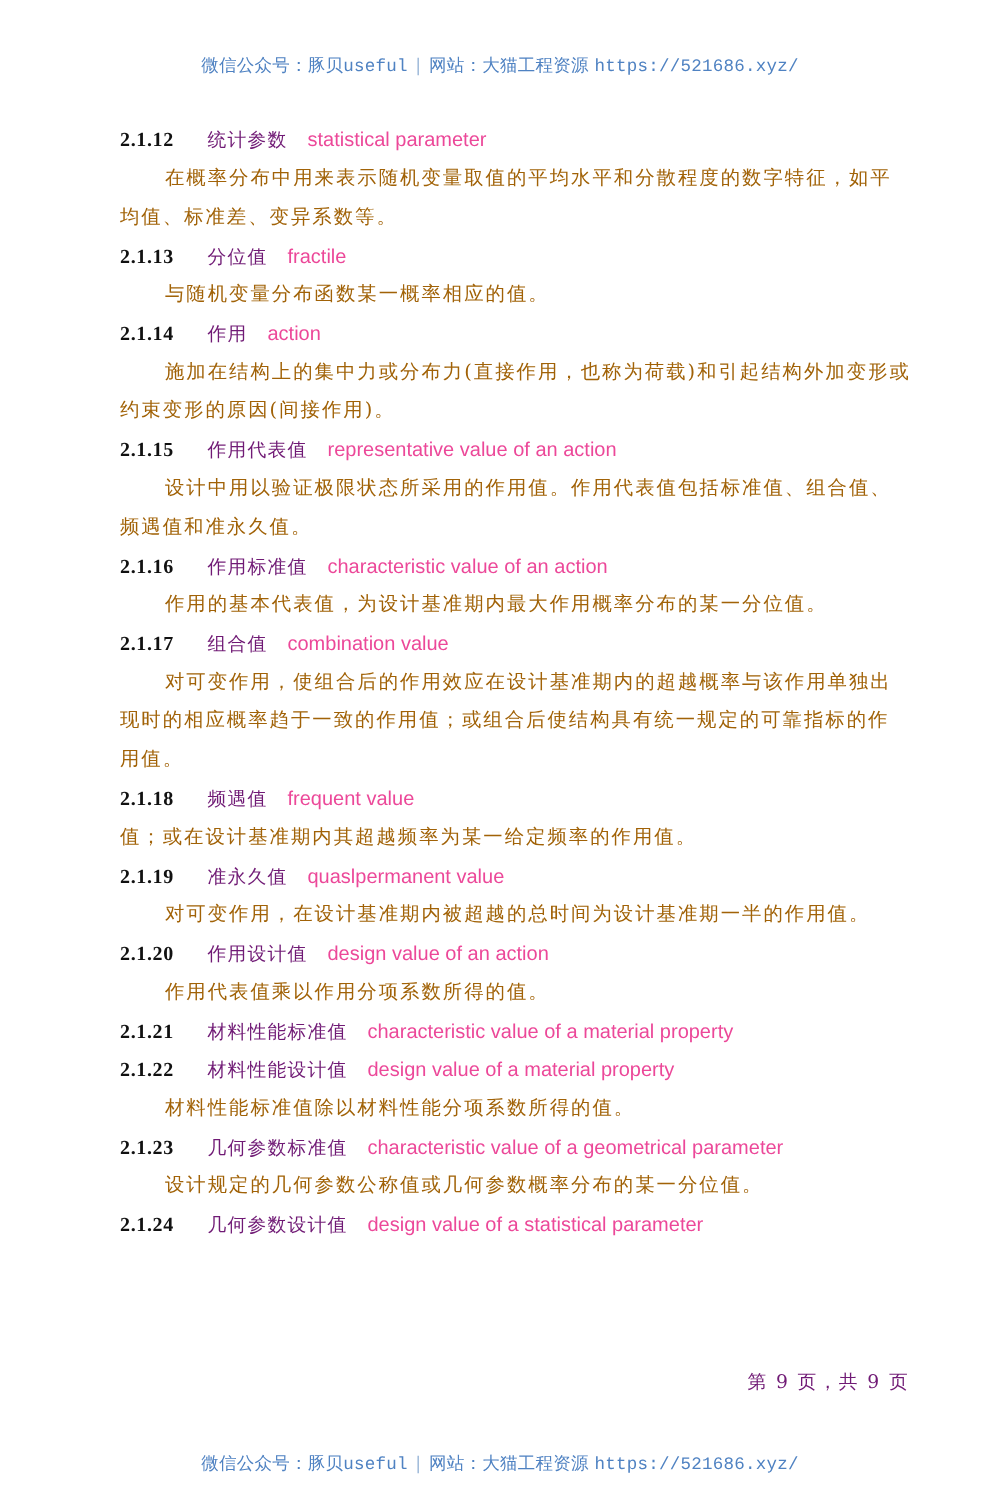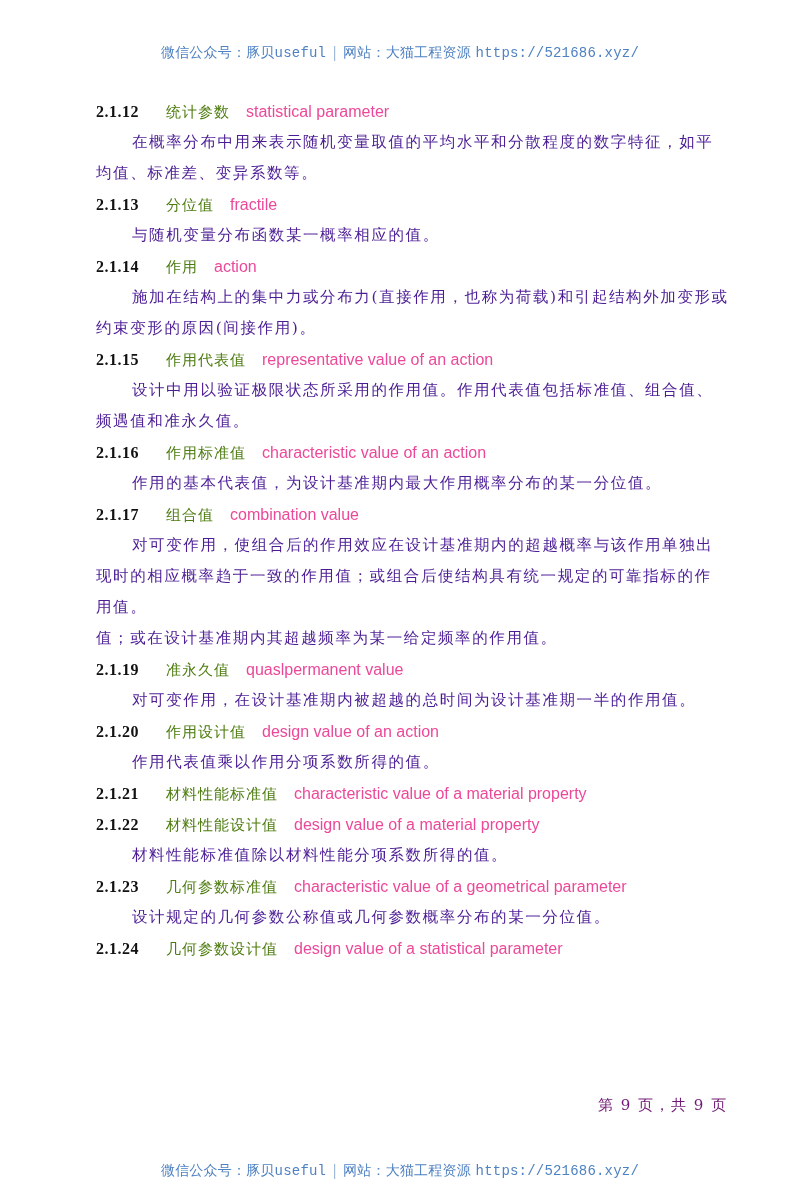--- a/index.html
+++ b/index.html
@@ -8,23 +8,23 @@
   .watermark { position: absolute; left: 0; width: 800px; text-align: center;
                font-family: "DejaVu Serif", "Liberation Serif", serif;
                font-size: 14px; color: #4f82c2; letter-spacing: 0.2px; margin-top: 24px; }
   .watermark .mono { font-family: "Liberation Mono", "DejaVu Sans Mono", monospace; }
   .watermark .sep { color: #9ab6d8; margin: 0 6px; }
   #wm-top { top: 20px; }
   #wm-bottom { top: 1138px; }
   .content { position: absolute; left: 96px; top: 96px; width: 650px; }
   .line { height: 31px; line-height: 31px; font-size: 16px; white-space: nowrap; }
   .term-line .num { font-family: "Liberation Serif", serif; font-weight: bold; font-size: 16px; display: inline-block; width: 70px; letter-spacing: 0.5px; }
-  .term-line .zh { font-family: "DejaVu Serif", serif; font-size: 15px; color: #4d7c0f; margin-right: 16px; letter-spacing: 1px; }
+  .term-line .zh { font-family: "DejaVu Serif", serif; font-size: 15px; color: #701a75; margin-right: 16px; letter-spacing: 1px; }
   .term-line .en { font-family: Liberation Sans, sans-serif; font-size: 16px; color: #ec4899; }
-  .def { font-size: 15.5px; letter-spacing: 1.6px; color: #4c1d95; }
+  .def { font-size: 15.5px; letter-spacing: 1.6px; color: #a16207; }
   .def.indent { padding-left: 36px; }
   .page-num { position: absolute; left: 598px; top: 1096px; font-size: 15px; letter-spacing: 1.5px; color: #701a75; }
 </style>
 </head>
 <body>
 
 <div id="wm-top" class="watermark">
   <span>微信公众号：豚贝</span><span class="mono">useful</span><span class="sep">|</span><span>网站：大猫工程资源</span> <span class="mono">https://521686.xyz/</span>
 </div>
 
@@ -39,20 +39,21 @@
     <div class="line def">约束变形的原因(间接作用)。</div>
     <div class="line term-line"><span class="num">2.1.15</span><span class="zh">作用代表值</span><span class="en">representative value of an action</span></div>
     <div class="line def indent">设计中用以验证极限状态所采用的作用值。作用代表值包括标准值、组合值、</div>
     <div class="line def">频遇值和准永久值。</div>
     <div class="line term-line"><span class="num">2.1.16</span><span class="zh">作用标准值</span><span class="en">characteristic value of an action</span></div>
     <div class="line def indent">作用的基本代表值，为设计基准期内最大作用概率分布的某一分位值。</div>
     <div class="line term-line"><span class="num">2.1.17</span><span class="zh">组合值</span><span class="en">combination value</span></div>
     <div class="line def indent">对可变作用，使组合后的作用效应在设计基准期内的超越概率与该作用单独出</div>
     <div class="line def">现时的相应概率趋于一致的作用值；或组合后使结构具有统一规定的可靠指标的作</div>
     <div class="line def">用值。</div>
+    <div class="line term-line"><span class="num">2.1.18</span><span class="zh">频遇值</span><span class="en">frequent value</span></div>
     <div class="line def">值；或在设计基准期内其超越频率为某一给定频率的作用值。</div>
     <div class="line term-line"><span class="num">2.1.19</span><span class="zh">准永久值</span><span class="en">quaslpermanent value</span></div>
     <div class="line def indent">对可变作用，在设计基准期内被超越的总时间为设计基准期一半的作用值。</div>
     <div class="line term-line"><span class="num">2.1.20</span><span class="zh">作用设计值</span><span class="en">design value of an action</span></div>
     <div class="line def indent">作用代表值乘以作用分项系数所得的值。</div>
     <div class="line term-line"><span class="num">2.1.21</span><span class="zh">材料性能标准值</span><span class="en">characteristic value of a material property</span></div>
     <div class="line term-line"><span class="num">2.1.22</span><span class="zh">材料性能设计值</span><span class="en">design value of a material property</span></div>
     <div class="line def indent">材料性能标准值除以材料性能分项系数所得的值。</div>
     <div class="line term-line"><span class="num">2.1.23</span><span class="zh">几何参数标准值</span><span class="en">characteristic value of a geometrical parameter</span></div>
     <div class="line def indent">设计规定的几何参数公称值或几何参数概率分布的某一分位值。</div>

